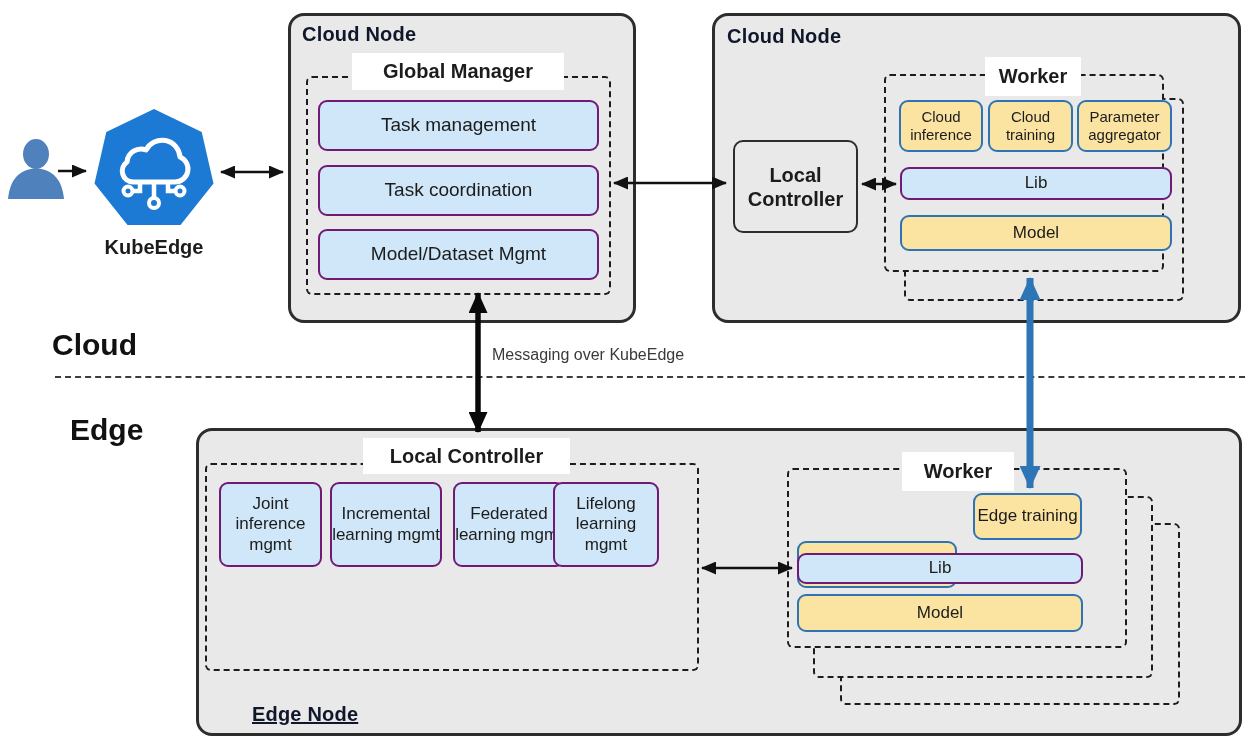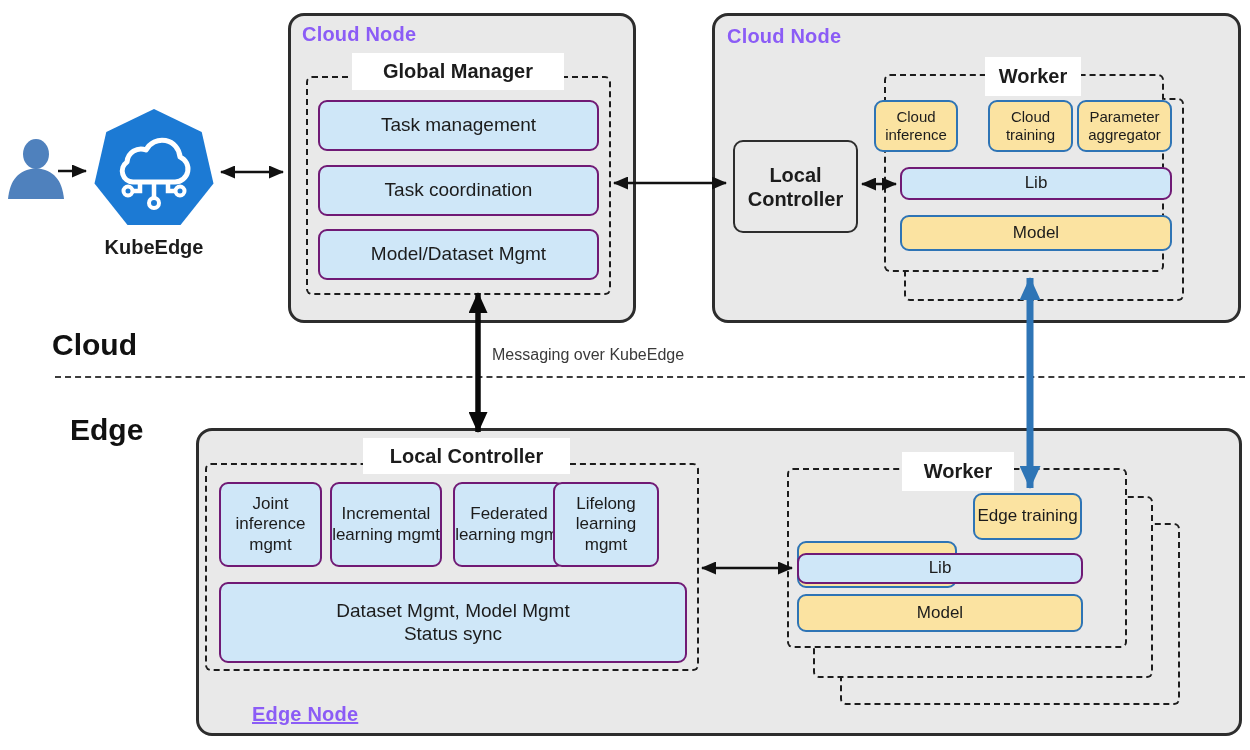--- a/index.html
+++ b/index.html
@@ -2,21 +2,21 @@
 <html><head>
 <meta charset="utf-8">
 <style>
   * { margin:0; padding:0; box-sizing:border-box; }
   html,body { width:1250px; height:750px; background:#ffffff; font-family:"Liberation Sans","DejaVu Sans",sans-serif; color:#1c1c1c; }
   .stage { position:relative; width:1250px; height:750px; overflow:hidden; background:#ffffff; }
   .abs { position:absolute; }
 
   
   .node { background:#e9e9e9; border:3px solid #2d2d2d; border-radius:16px; }
-  .node-title { font-weight:bold; font-size:20px; color:#8b5cf6; letter-spacing:0.2px; }
+  .node-title { font-weight:bold; font-size:20px; color:#0f172a; letter-spacing:0.2px; }
 
   
   .dashed { border:2px dashed #1c1c1c; border-radius:6px; background:#e9e9e9; }
   .dashed.behind { background:#e9e9e9; }
 
   
   .white-title { background:#ffffff; display:flex; align-items:center; justify-content:center; font-weight:bold; font-size:20px; z-index:6; }
 
   
   .blue-box { background:#cfe7f8; border:2px solid #701a75; border-radius:9px; display:flex; align-items:center; justify-content:center; text-align:center; line-height:1.18; z-index:5; }
@@ -69,21 +69,21 @@
 
   <div class="abs node" style="left:712px;top:13px;width:529px;height:310px;"></div>
   <div class="abs node-title" style="left:727px;top:25px;">Cloud Node</div>
 
   <div class="abs outline-box" style="left:733px;top:140px;width:125px;height:93px;">Local Controller</div>
 
   <div class="abs dashed behind" style="left:904px;top:98px;width:280px;height:203px;"></div>
   <div class="abs dashed" style="left:884px;top:74px;width:280px;height:198px;z-index:4;"></div>
   <div class="abs white-title" style="left:985px;top:57px;width:96px;height:39px;">Worker</div>
 
-  <div class="abs yellow-box fs15" style="left:874px;top:100px;width:84px;height:52px;">Cloud inference</div>
+  <div class="abs yellow-box fs15" style="left:899px;top:100px;width:84px;height:52px;">Cloud inference</div>
   <div class="abs yellow-box fs15" style="left:988px;top:100px;width:85px;height:52px;">Cloud training</div>
   <div class="abs yellow-box fs15" style="left:1077px;top:100px;width:95px;height:52px;">Parameter aggregator</div>
 
   <div class="abs blue-box fs17" style="left:900px;top:167px;width:272px;height:33px;">Lib</div>
   <div class="abs yellow-box fs17" style="left:900px;top:215px;width:272px;height:36px;">Model</div>
 
   <div class="abs zone-label" style="left:52px;top:328px;">Cloud</div>
   <div class="abs divider" style="left:55px;top:376px;width:1190px;"></div>
   <div class="abs zone-label" style="left:70px;top:413px;">Edge</div>
   <div class="abs messaging" style="left:492px;top:346px;">Messaging over KubeEdge</div>
@@ -92,24 +92,20 @@
   <div class="abs node-title" style="left:252px;top:703px;text-decoration:underline;">Edge Node</div>
 
   <div class="abs dashed" style="left:205px;top:463px;width:494px;height:208px;"></div>
   <div class="abs white-title" style="left:363px;top:438px;width:207px;height:36px;">Local Controller</div>
 
   <div class="abs blue-box fs17" style="left:219px;top:482px;width:103px;height:85px;">Joint inference mgmt</div>
   <div class="abs blue-box fs17" style="left:330px;top:482px;width:112px;height:85px;">Incremental learning mgmt</div>
   <div class="abs blue-box fs17" style="left:453px;top:482px;width:112px;height:85px;">Federated learning mgmt</div>
   <div class="abs blue-box fs17" style="left:553px;top:482px;width:106px;height:85px;text-align:center;">Lifelong learning mgmt</div>
 
-  <div class="abs blue-box fs19" style="left:219px;top:582px;width:468px;height:81px;flex-direction:column;">
-    <span>Dataset Mgmt, Model Mgmt</span>
-    <span>Status sync</span>
-  </div>
 
   <div class="abs dashed behind" style="left:840px;top:523px;width:340px;height:182px;"></div>
   <div class="abs dashed behind" style="left:813px;top:496px;width:340px;height:182px;"></div>
   <div class="abs dashed" style="left:787px;top:468px;width:340px;height:180px;z-index:4;"></div>
   <div class="abs white-title" style="left:902px;top:452px;width:112px;height:39px;">Worker</div>
 
   <div class="abs yellow-box fs17" style="left:797px;top:493px;width:160px;height:47px;margin-top:48px;">Edge inference</div>
   <div class="abs yellow-box fs17" style="left:973px;top:493px;width:109px;height:47px;">Edge training</div>
 
   <div class="abs blue-box fs17" style="left:797px;top:553px;width:286px;height:31px;">Lib</div>

